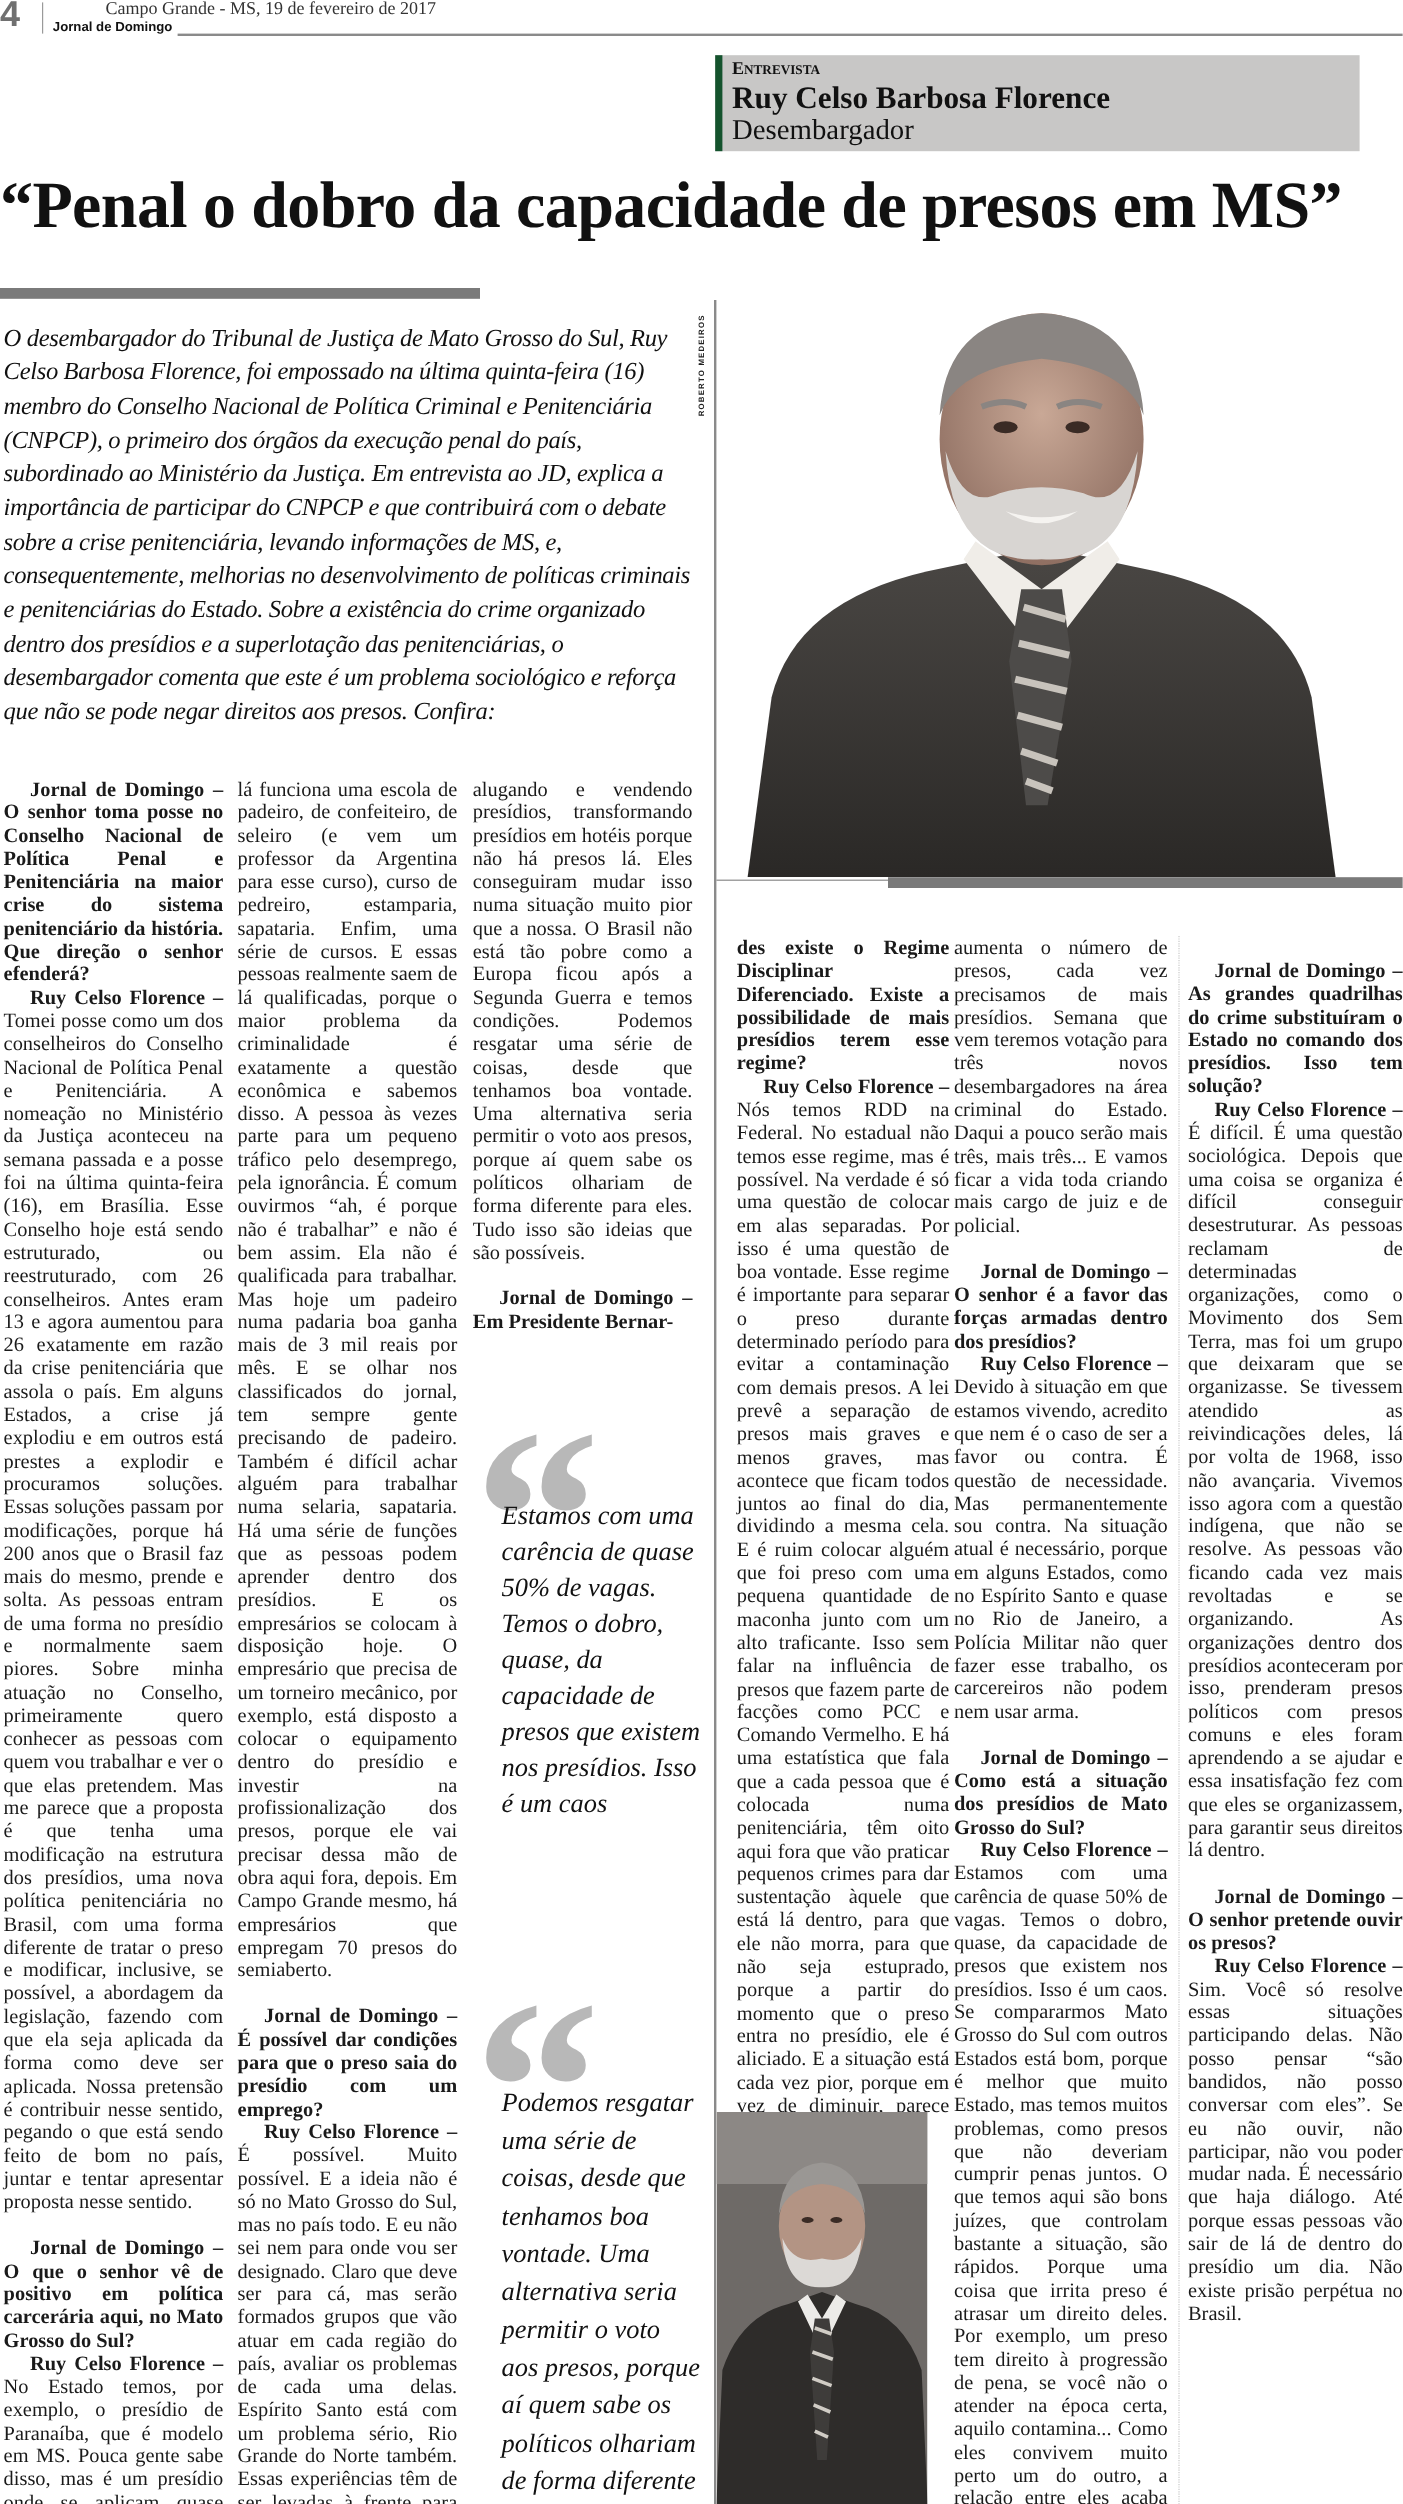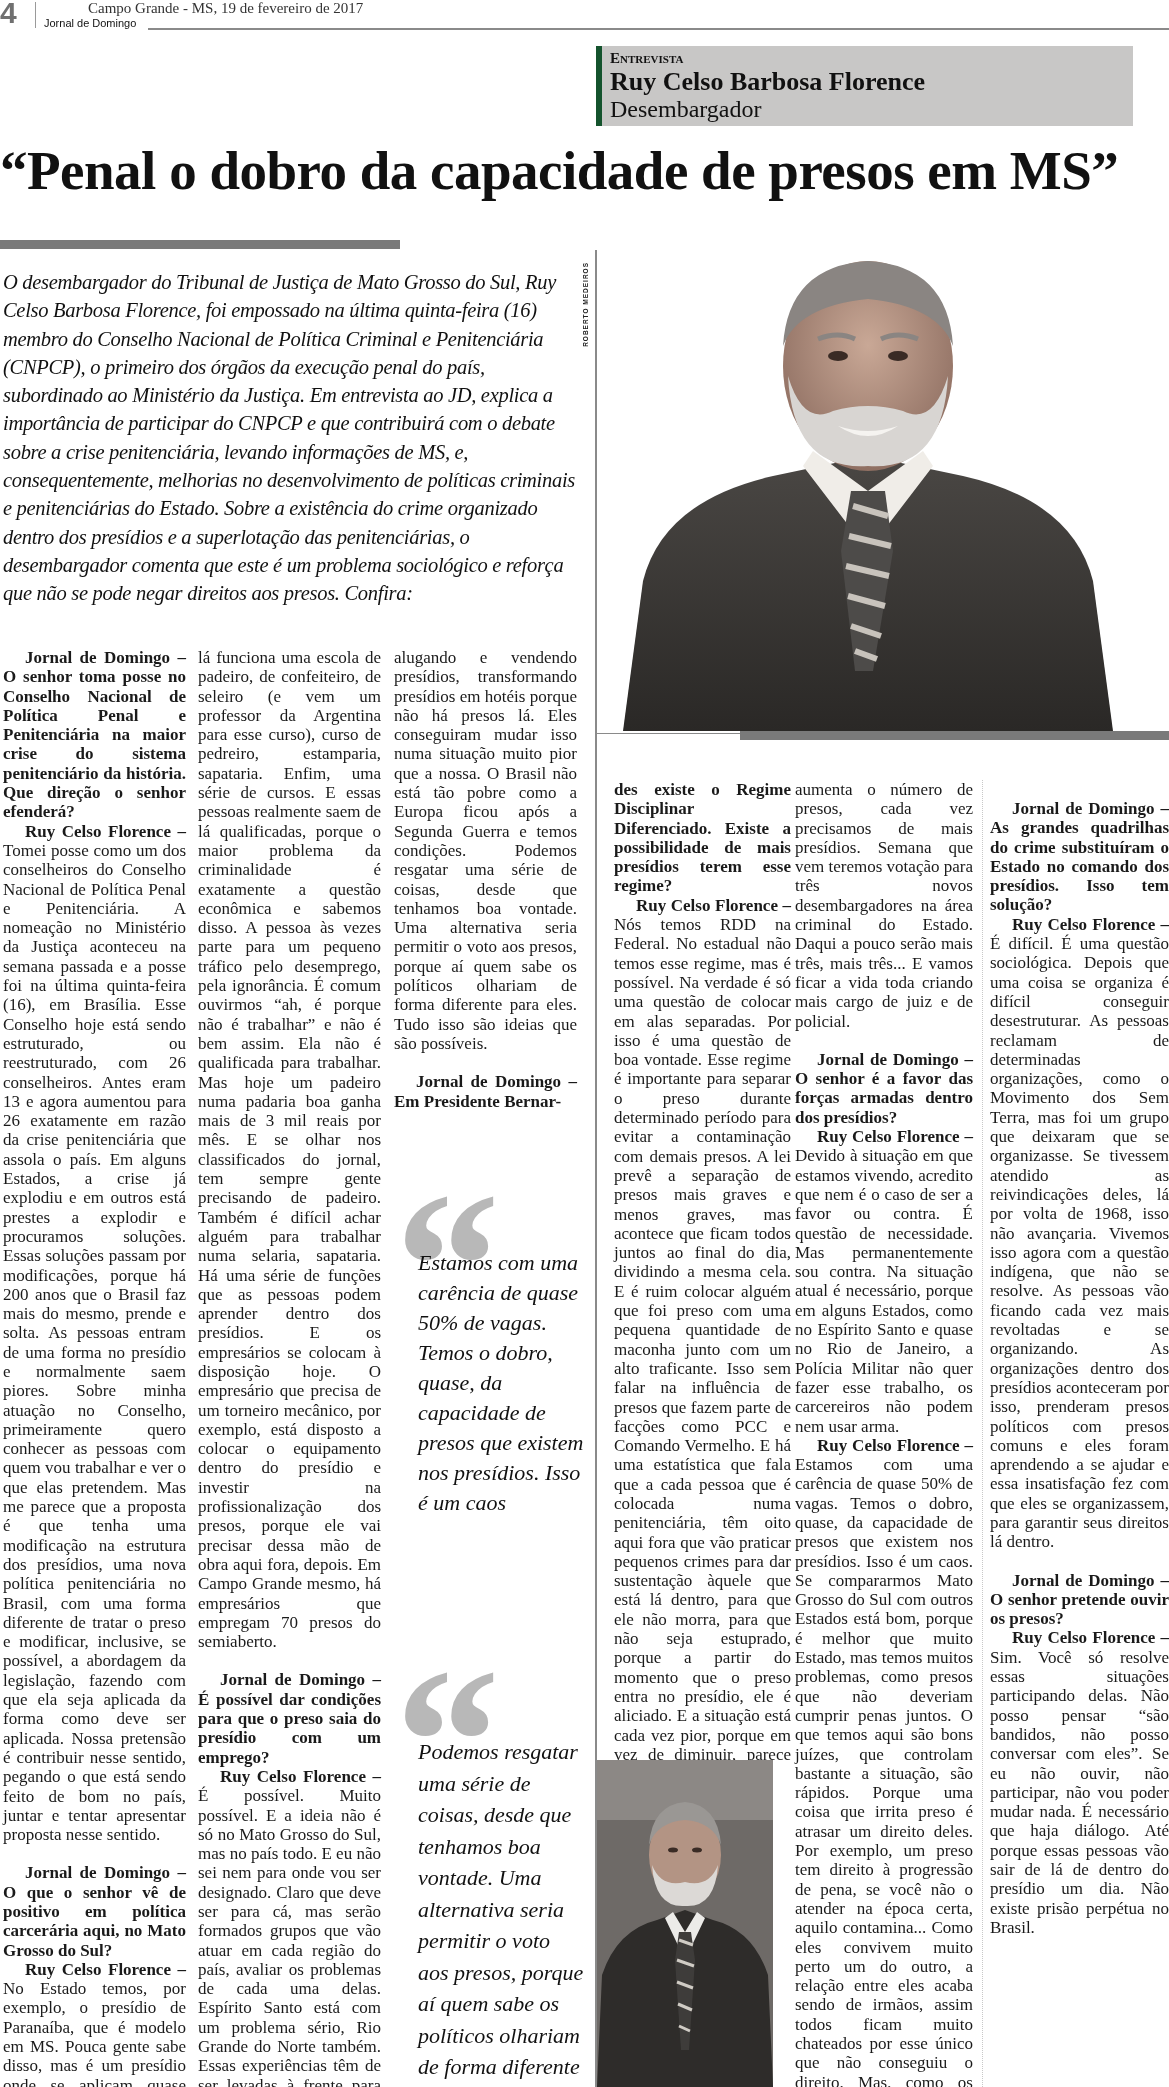--- a/index.html
+++ b/index.html
@@ -3,21 +3,21 @@
 <meta charset="utf-8">
 <style>
   * { box-sizing: border-box; margin: 0; padding: 0; }
   html, body { width: 1169px; height: 2087px; background: #ffffff; overflow: hidden; }
   body { position: relative; font-family: "Liberation Serif", "DejaVu Serif", serif; color: #1a1a1a; }
 
   
   .page-num { position: absolute; left: 0; top: -4px; font-family: "Liberation Sans", "DejaVu Sans", sans-serif; font-weight: bold; font-size: 30px; color: #707070; line-height: 34px; }
   .hdr-divider { position: absolute; left: 35px; top: 2px; width: 1px; height: 26px; background: #9a9a9a; }
   .hdr-date { position: absolute; left: 44px; top: 0; font-size: 15px; line-height: 16px; color: #333; margin-left: 44px; }
-  .hdr-paper { position: absolute; left: 44px; top: 17px; font-family: "Liberation Sans", "DejaVu Sans", sans-serif; font-weight: normal; font-size: 11px; line-height: 13px; color: #111; text-align: center; }
+  .hdr-paper { position: absolute; left: 44px; top: 17px; font-family: "Liberation Sans", "DejaVu Sans", sans-serif; font-weight: bold; font-size: 11px; line-height: 13px; color: #111; text-align: center; }
   .hdr-rule { position: absolute; left: 148px; right: 0; top: 28px; height: 2px; background: #8a8a8a; }
 
   
   .int-box { position: absolute; left: 596px; top: 46px; width: 537px; height: 80px; background: #c8c7c6; border-left: 6px solid #14532d; padding: 4px 0 0 8px; }
   .int-kicker { font-size: 15px; font-weight: bold; font-variant: small-caps; line-height: 17px; color: #111; }
   .int-name { font-size: 26px; font-weight: bold; line-height: 30px; color: #111; }
   .int-role { font-size: 24px; line-height: 25px; color: #111; }
 
   
   .headline { position: absolute; left: 0; top: 138px; width: 1169px; font-size: 55px; font-weight: bold; letter-spacing: -0.5px; color: #111; line-height: 66px; white-space: nowrap; }
@@ -162,20 +162,21 @@
     <path d="M55 105 Q58 148 88 146 Q118 148 121 105 Q112 128 88 122 Q64 128 55 105 Z" fill="#dcd9d6"></path>
     <ellipse cx="76" cy="90" rx="5" ry="2.5" fill="#3a2b25"></ellipse>
     <ellipse cx="100" cy="90" rx="5" ry="2.5" fill="#3a2b25"></ellipse>
   </svg>
 </div>
 
 <div class="col c5">
   <p class="cont">aumenta o número de presos, cada vez precisamos de mais presídios. Semana que vem teremos votação para três novos desembargadores na área criminal do Estado. Daqui a pouco serão mais três, mais três... E vamos ficar a vida toda criando mais cargo de juiz e de policial.</p>
   <p class="q gap"><span>Jornal de Domingo –</span> <span>O senhor é a favor das forças armadas dentro dos presídios?</span></p>
   <p><span class="lbl">Ruy Celso Florence –</span> <span>Devido à situação em que estamos vivendo, acredito que nem é o caso de ser a favor ou contra. É questão de necessidade. Mas permanentemente sou contra. Na situação atual é necessário, porque em alguns Estados, como no Espírito Santo e quase no Rio de Janeiro, a Polícia Militar não quer fazer esse trabalho, os carcereiros não podem nem usar arma.</span></p>
+  <p class="q gap"><span>Jornal de Domingo –</span> <span>Como está a situação dos presídios de Mato Grosso do Sul?</span></p>
   <p><span class="lbl">Ruy Celso Florence –</span> <span>Estamos com uma carência de quase 50% de vagas. Temos o dobro, quase, da capacidade de presos que existem nos presídios. Isso é um caos. Se compararmos Mato Grosso do Sul com outros Estados está bom, porque é melhor que muito Estado, mas temos muitos problemas, como presos que não deveriam cumprir penas juntos. O que temos aqui são bons juízes, que controlam bastante a situação, são rápidos. Porque uma coisa que irrita preso é atrasar um direito deles. Por exemplo, um preso tem direito à progressão de pena, se você não o atender na época certa, aquilo contamina... Como eles convivem muito perto um do outro, a relação entre eles acaba sendo de irmãos, assim todos ficam muito chateados por esse único que não conseguiu o direito. Mas, como os juízes de execução penal têm sido ágeis nessas questões, não</span></p>
 </div>
 
 <div class="col c6">
   <p class="q gap"><span>Jornal de Domingo –</span> <span>As grandes quadrilhas do crime substituíram o Estado no comando dos presídios. Isso tem solução?</span></p>
   <p><span class="lbl">Ruy Celso Florence –</span> <span>É difícil. É uma questão sociológica. Depois que uma coisa se organiza é difícil conseguir desestruturar. As pessoas reclamam de determinadas organizações, como o Movimento dos Sem Terra, mas foi um grupo que deixaram que se organizasse. Se tivessem atendido as reivindicações deles, lá por volta de 1968, isso não avançaria. Vivemos isso agora com a questão indígena, que não se resolve. As pessoas vão ficando cada vez mais revoltadas e se organizando. As organizações dentro dos presídios aconteceram por isso, prenderam presos políticos com presos comuns e eles foram aprendendo a se ajudar e essa insatisfação fez com que eles se organizassem, para garantir seus direitos lá dentro.</span></p>
   <p class="q gap"><span>Jornal de Domingo –</span> <span>O senhor pretende ouvir os presos?</span></p>
   <p><span class="lbl">Ruy Celso Florence –</span> <span>Sim. Você só resolve essas situações participando delas. Não posso pensar “são bandidos, não posso conversar com eles”. Se eu não ouvir, não participar, não vou poder mudar nada. É necessário que haja diálogo. Até porque essas pessoas vão sair de lá de dentro do presídio um dia. Não existe prisão perpétua no Brasil.</span></p>
 </div>
 

